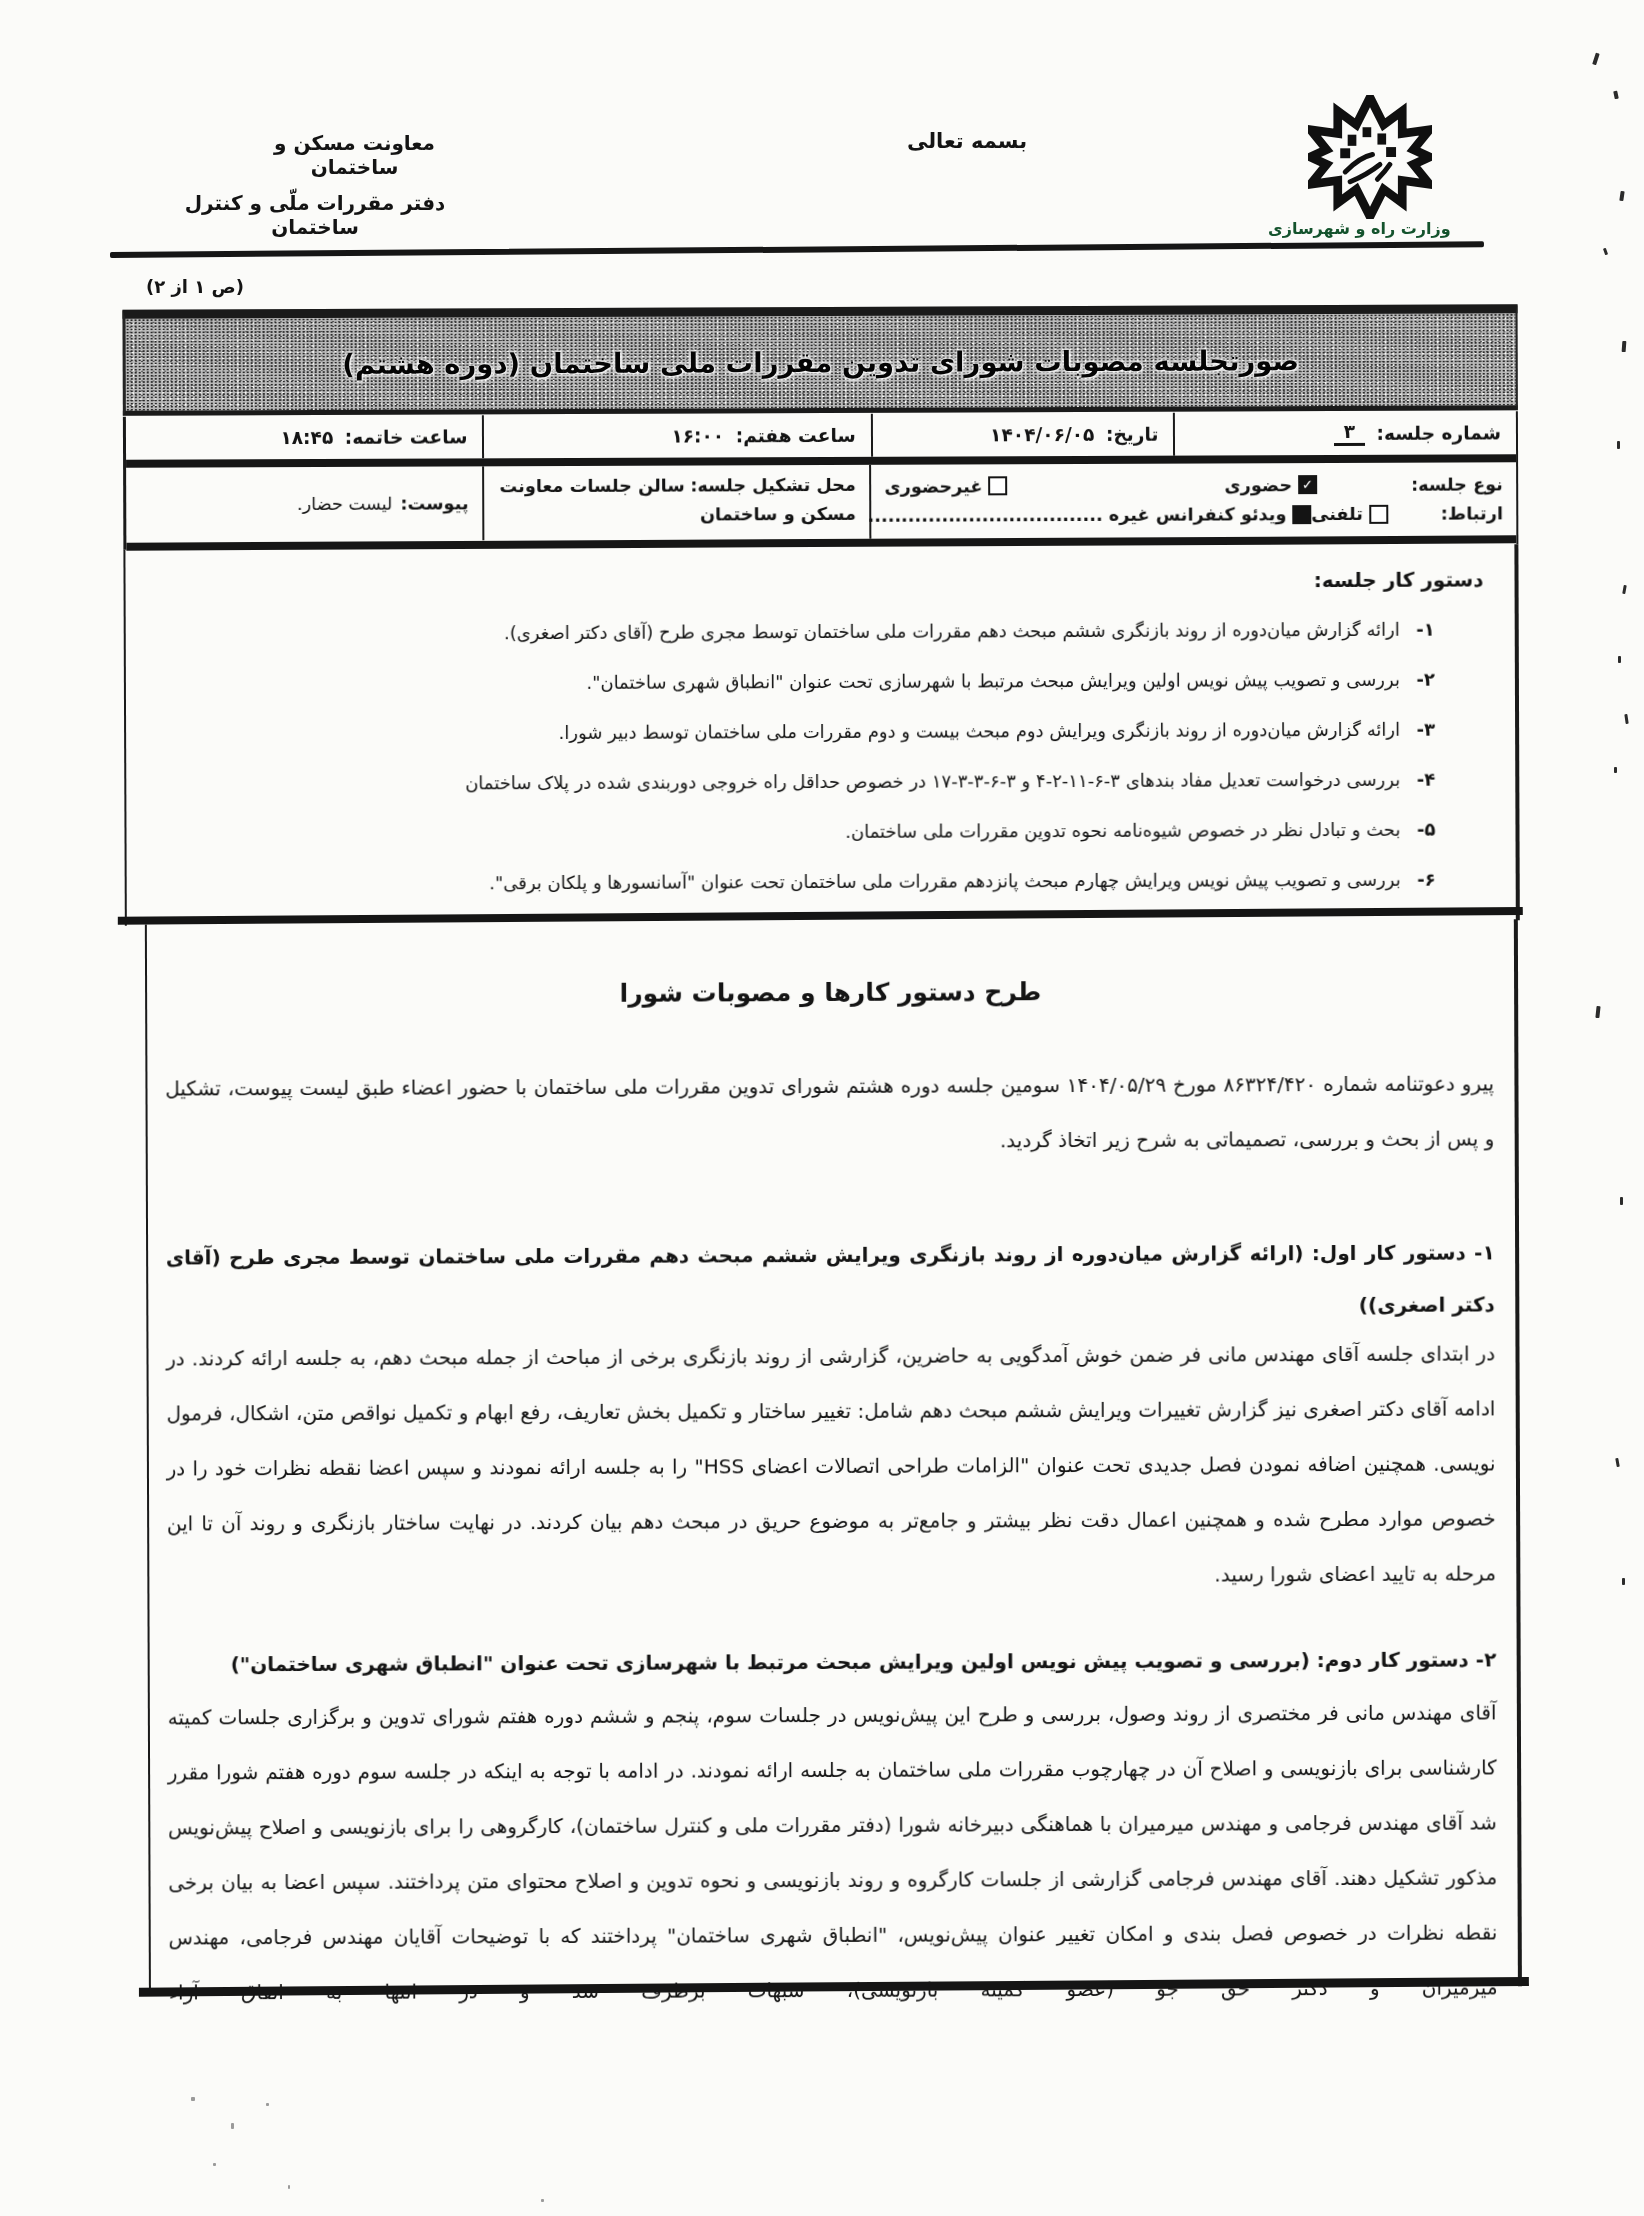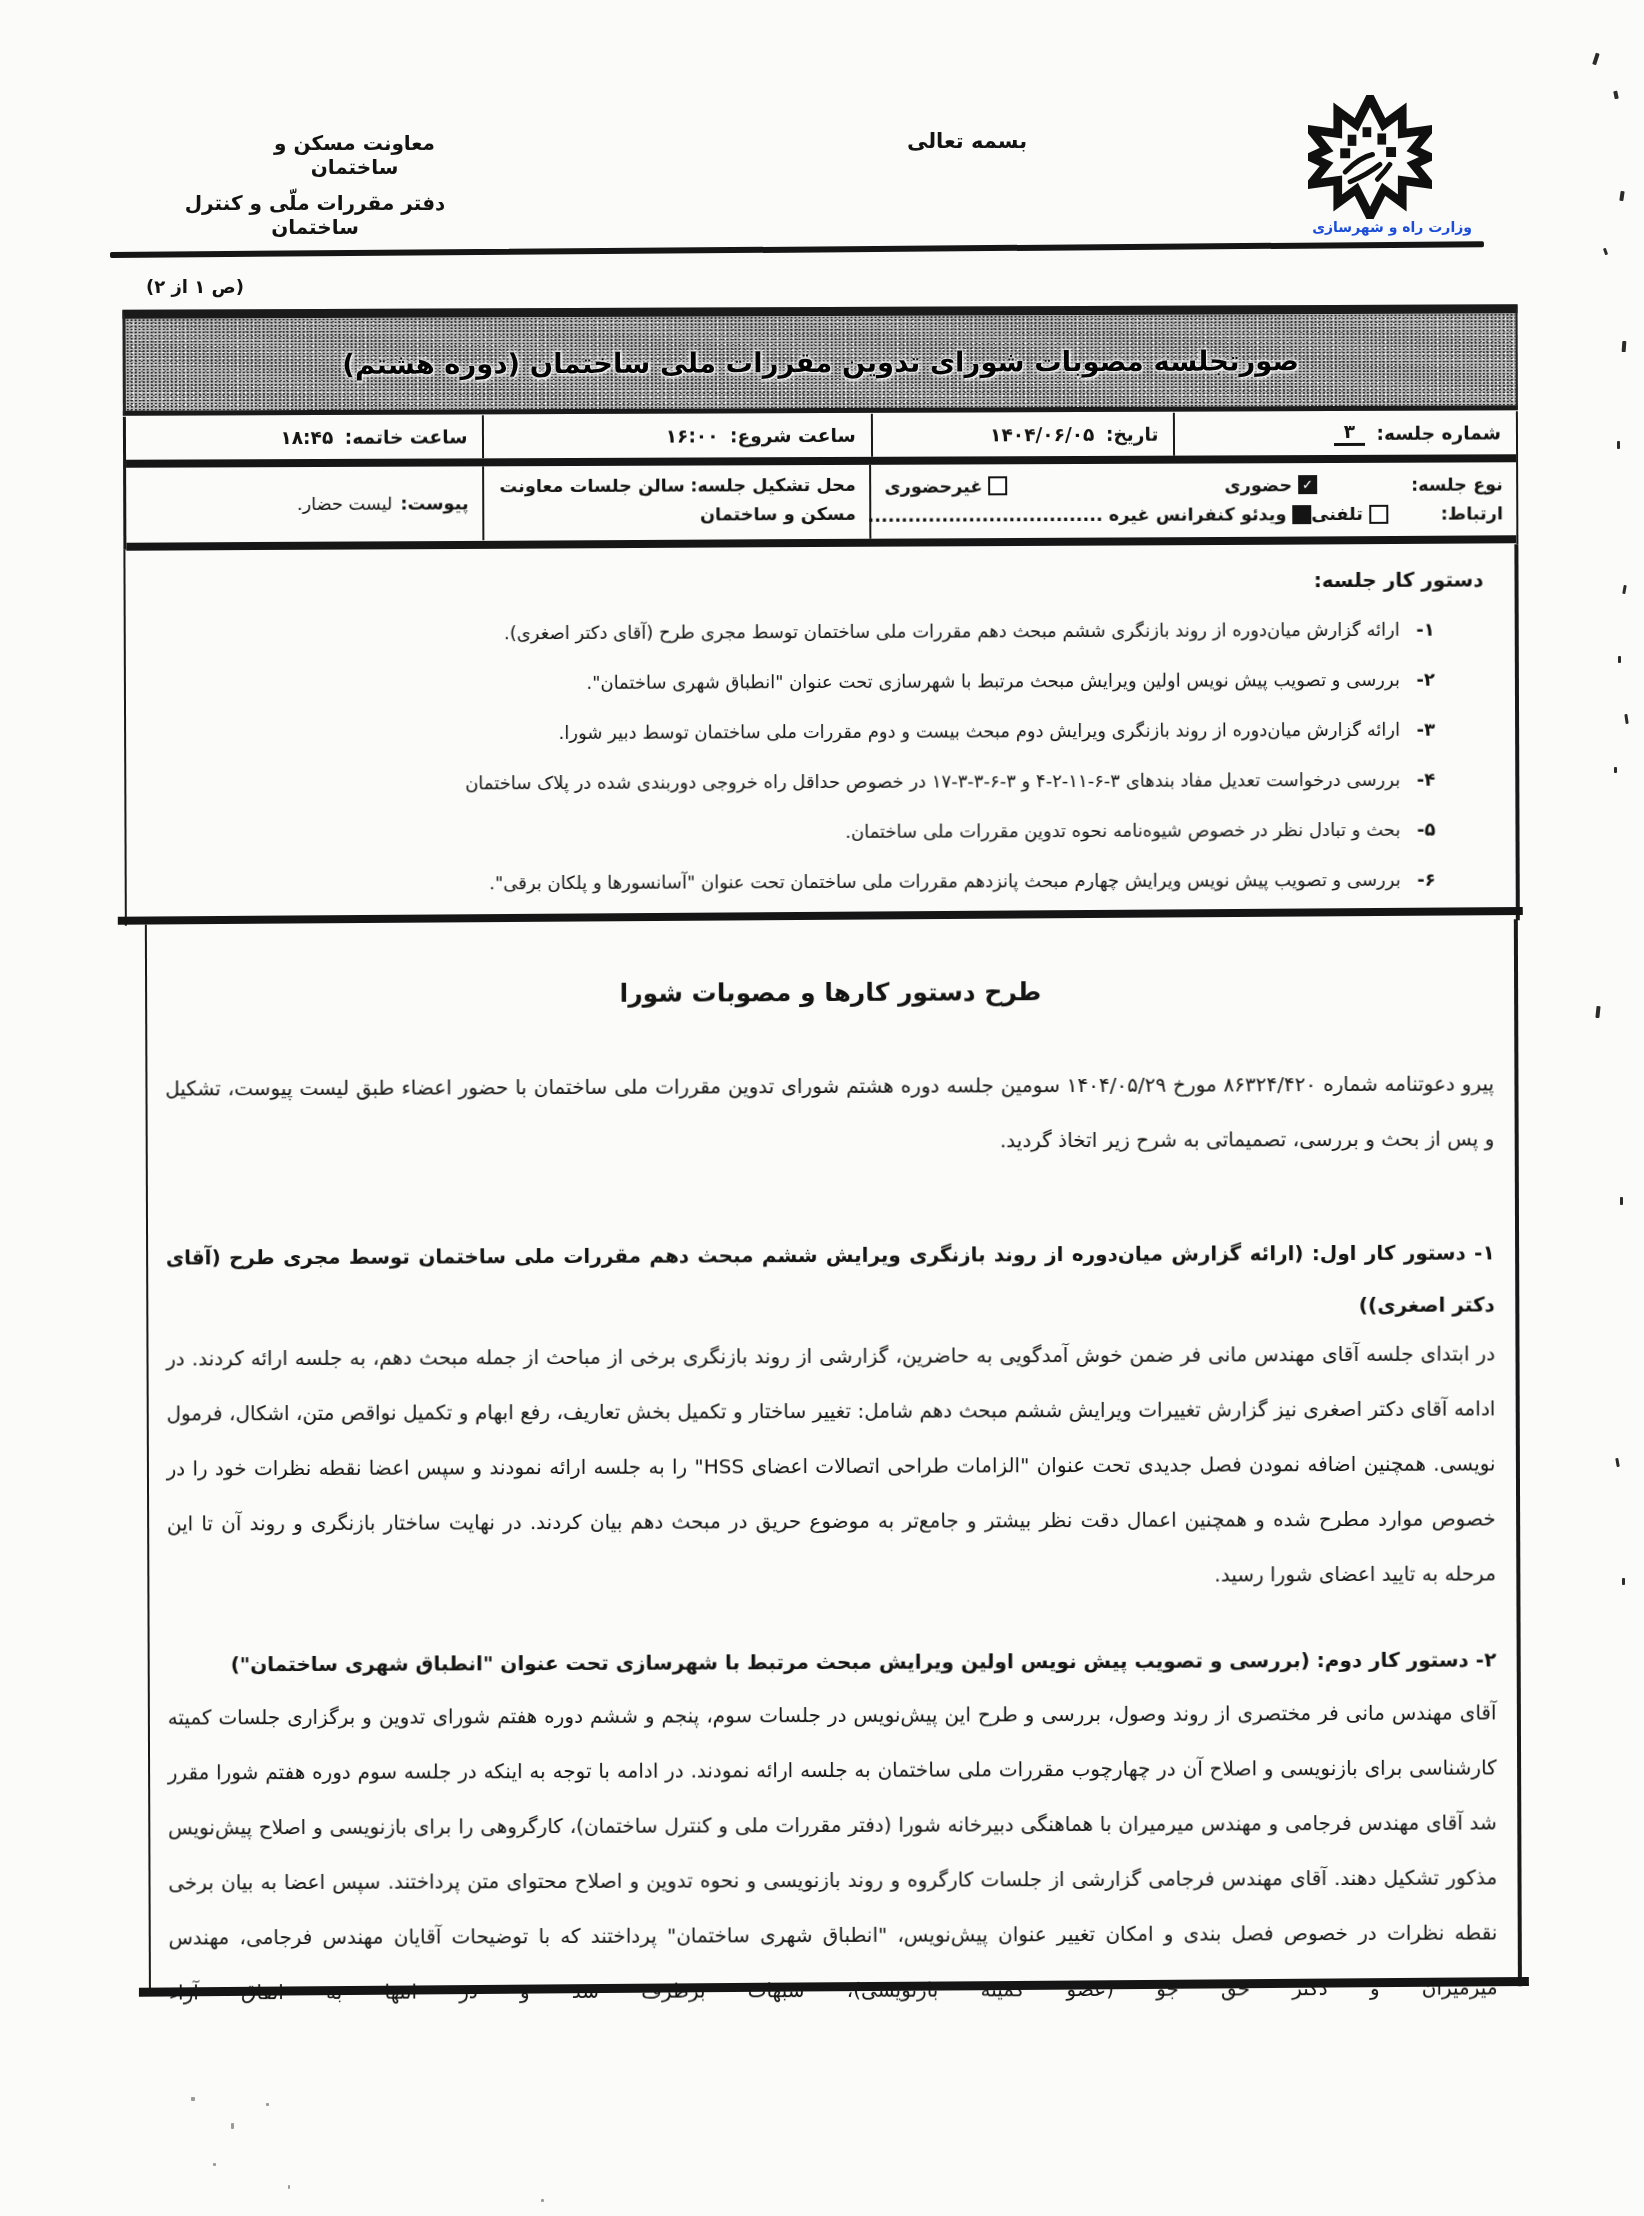--- a/index.html
+++ b/index.html
@@ -7,22 +7,22 @@
     width:1645px;height:2344px;background:#fbfbf9;
     font-family:"DejaVu Sans",sans-serif;color:#141414;
     direction:rtl;overflow:hidden;position:relative;
   }
   .abs{position:absolute;}
   
   .dept{font-size:20px;font-weight:bold;text-align:center;letter-spacing:0.4px;
         filter:blur(0.2px);}
   .bismillah{font-size:21px;font-weight:bold;text-align:center;filter:blur(0.2px);}
   .logo-wrap{left:1308px;top:95px;width:124px;height:124px;}
-  .logo-caption{left:1268px;top:219px;width:204px;text-align:right;font-size:14px;
-        font-weight:bold;filter:blur(0.4px);letter-spacing:0.4px;color:#1d4ed8;}
+  .logo-caption{left:1268px;top:219px;width:204px;text-align:left;font-size:16px;
+        font-weight:bold;filter:blur(0.4px);letter-spacing:0.4px;color:#14532d;}
   .header-rule{left:110px;top:252px;width:1374px;height:6.2px;background:#161616;
         transform:rotate(-0.45deg);transform-origin:left center;border-radius:1.8px;}
   .page-marker{left:146px;top:276px;width:133px;font-size:18px;font-weight:bold;
         text-align:left;filter:blur(0.1px);}
   
   #doc-body{left:0;top:0;width:1645px;height:2344px;transform:rotate(-0.22deg);
         transform-origin:820px 443px;}
   
   .title-band{left:123px;top:307px;width:1395px;height:106px;box-sizing:border-box;
         border-top:9.8px solid #1a1a1a;border-bottom:5.8px solid #1a1a1a;
@@ -132,21 +132,21 @@
     <div class="mrow row1">
       <div class="mcell" style="width:344px;">
         <span class="lbl">شماره جلسه:</span>
         <span class="val underlined-num">۳</span>
       </div>
       <div class="mcell" style="width:304px;">
         <span class="lbl">تاریخ:</span>
         <span class="val">۱۴۰۴/۰۶/۰۵</span>
       </div>
       <div class="mcell" style="width:390px;">
-        <span class="lbl">ساعت شروع:</span>
+        <span class="lbl">ساعت هفتم:</span>
         <span class="val">۱۶:۰۰</span>
       </div>
       <div class="mcell" style="width:358px;">
         <span class="lbl">ساعت خاتمه:</span>
         <span class="val">۱۸:۴۵</span>
       </div>
     </div>
     <div class="sep-line"></div>
     <div class="mrow row2">
       <div class="cell-type" style="width:647px;">

